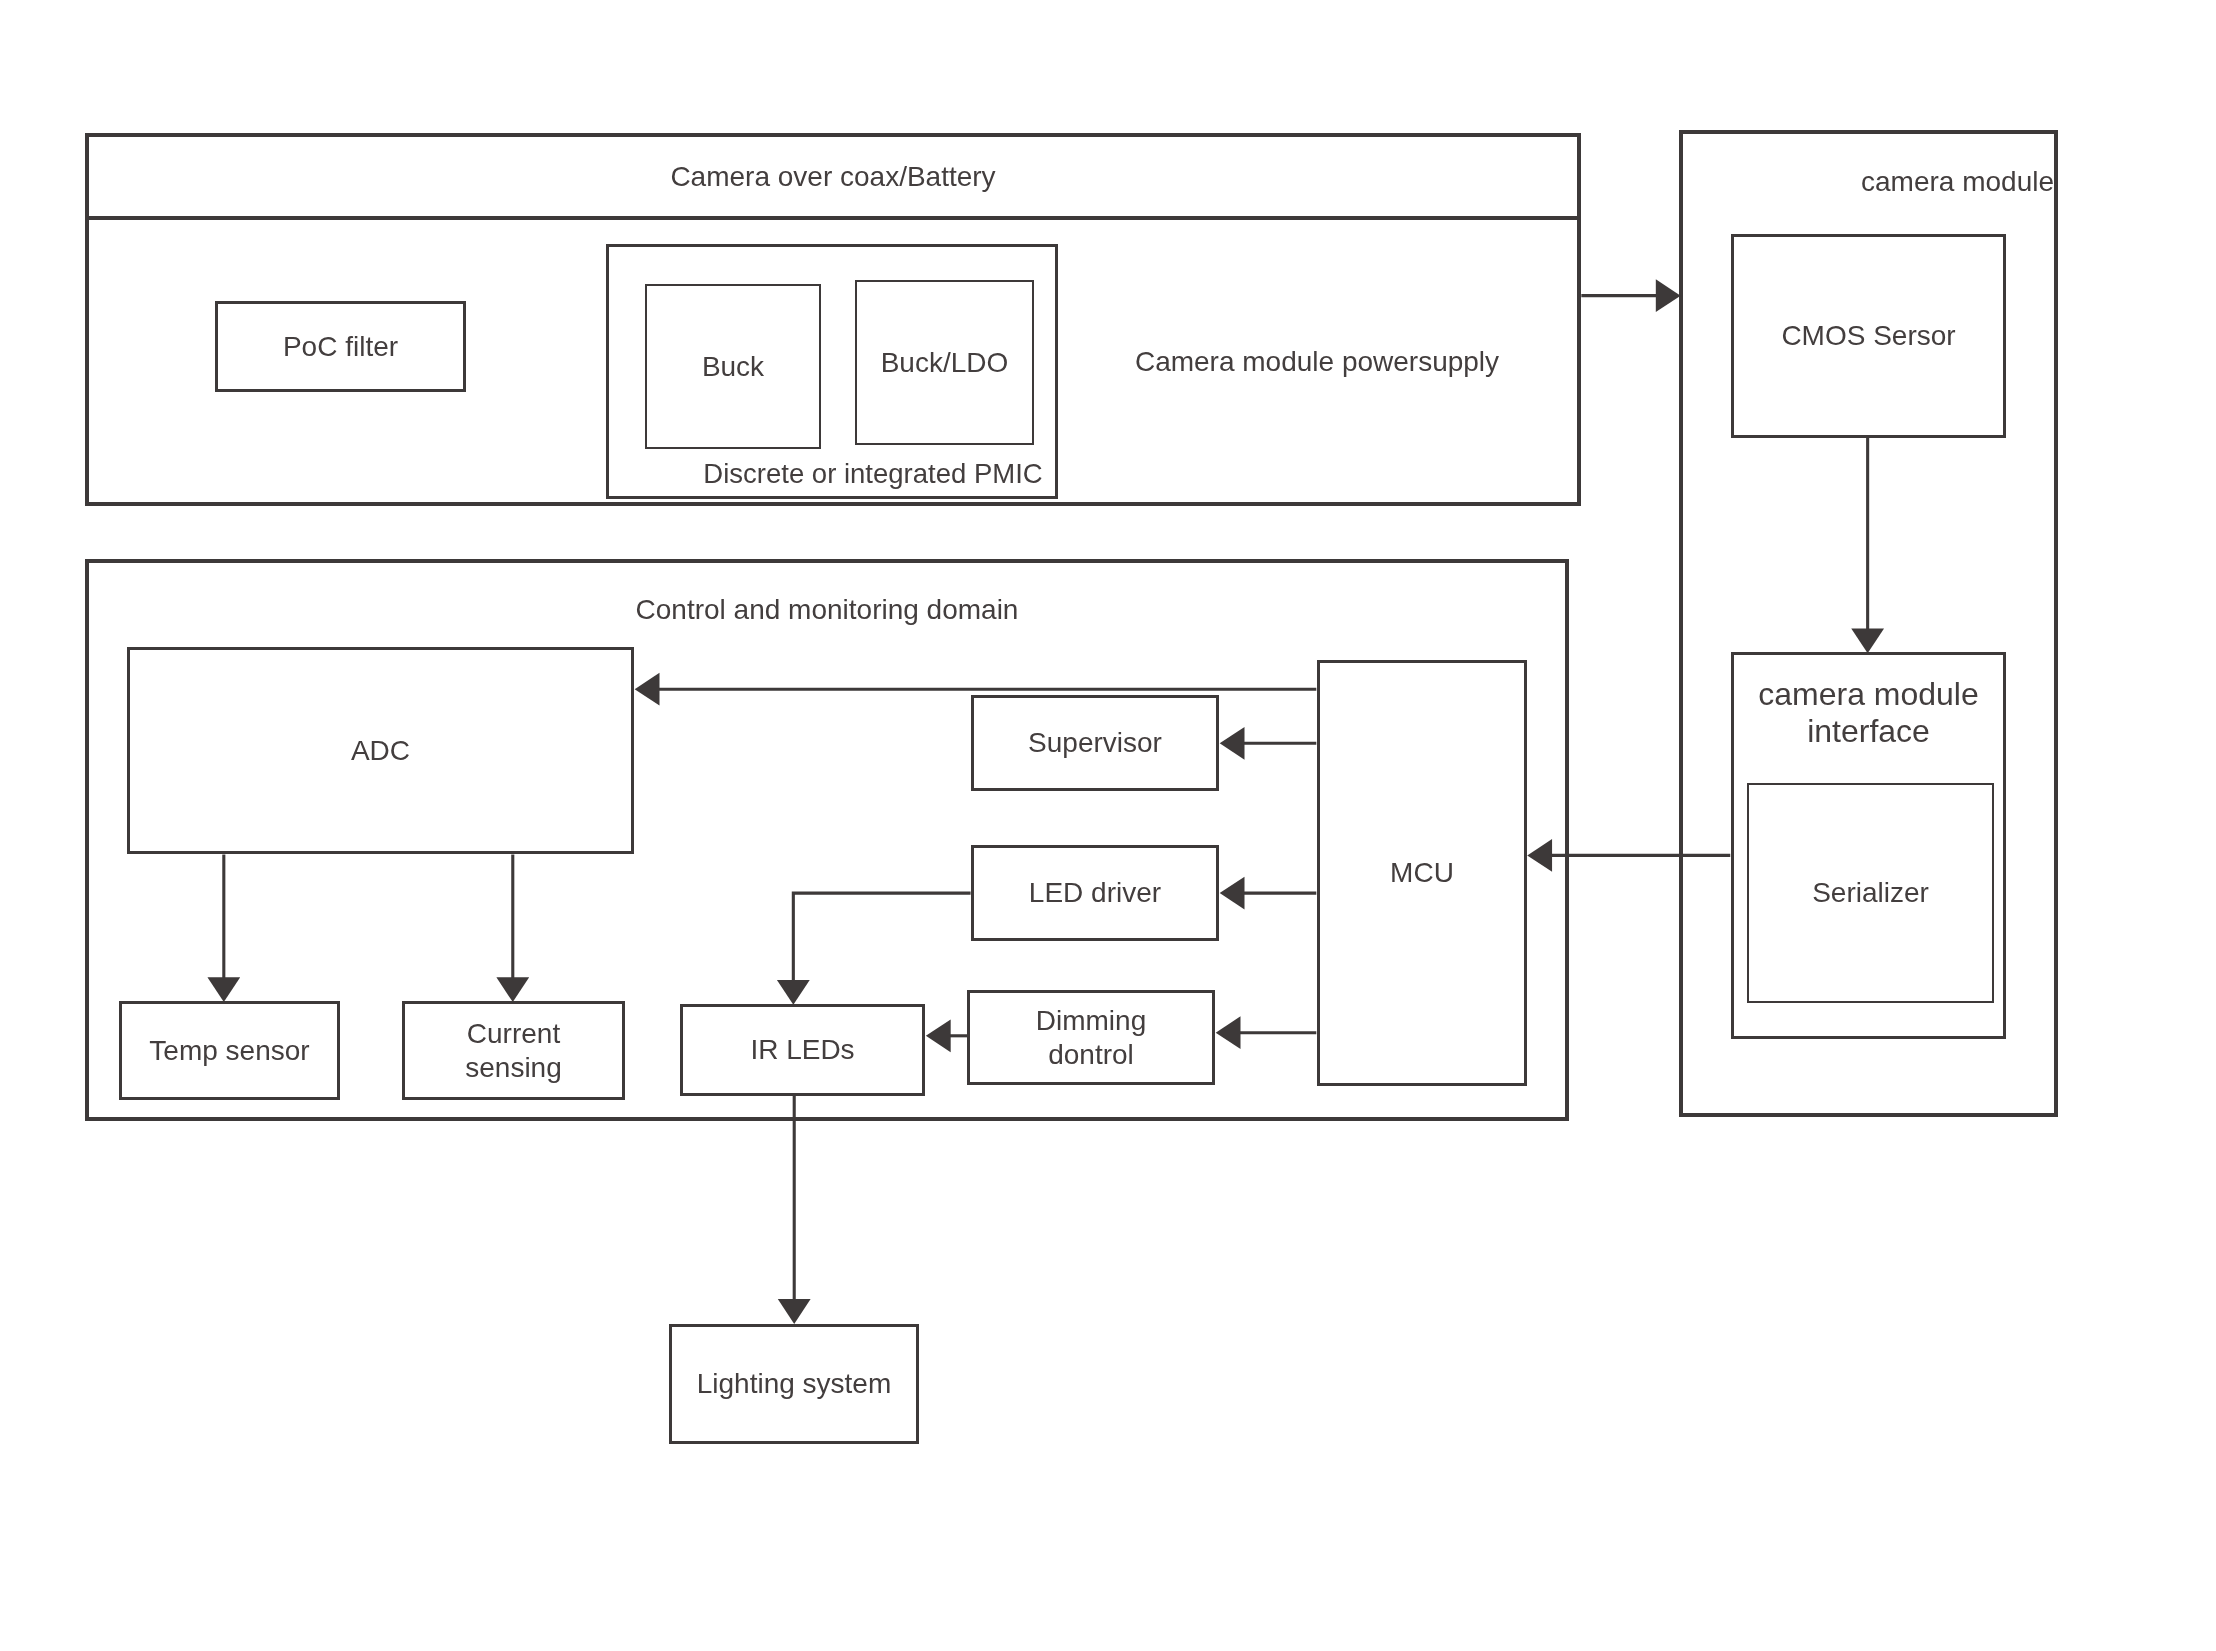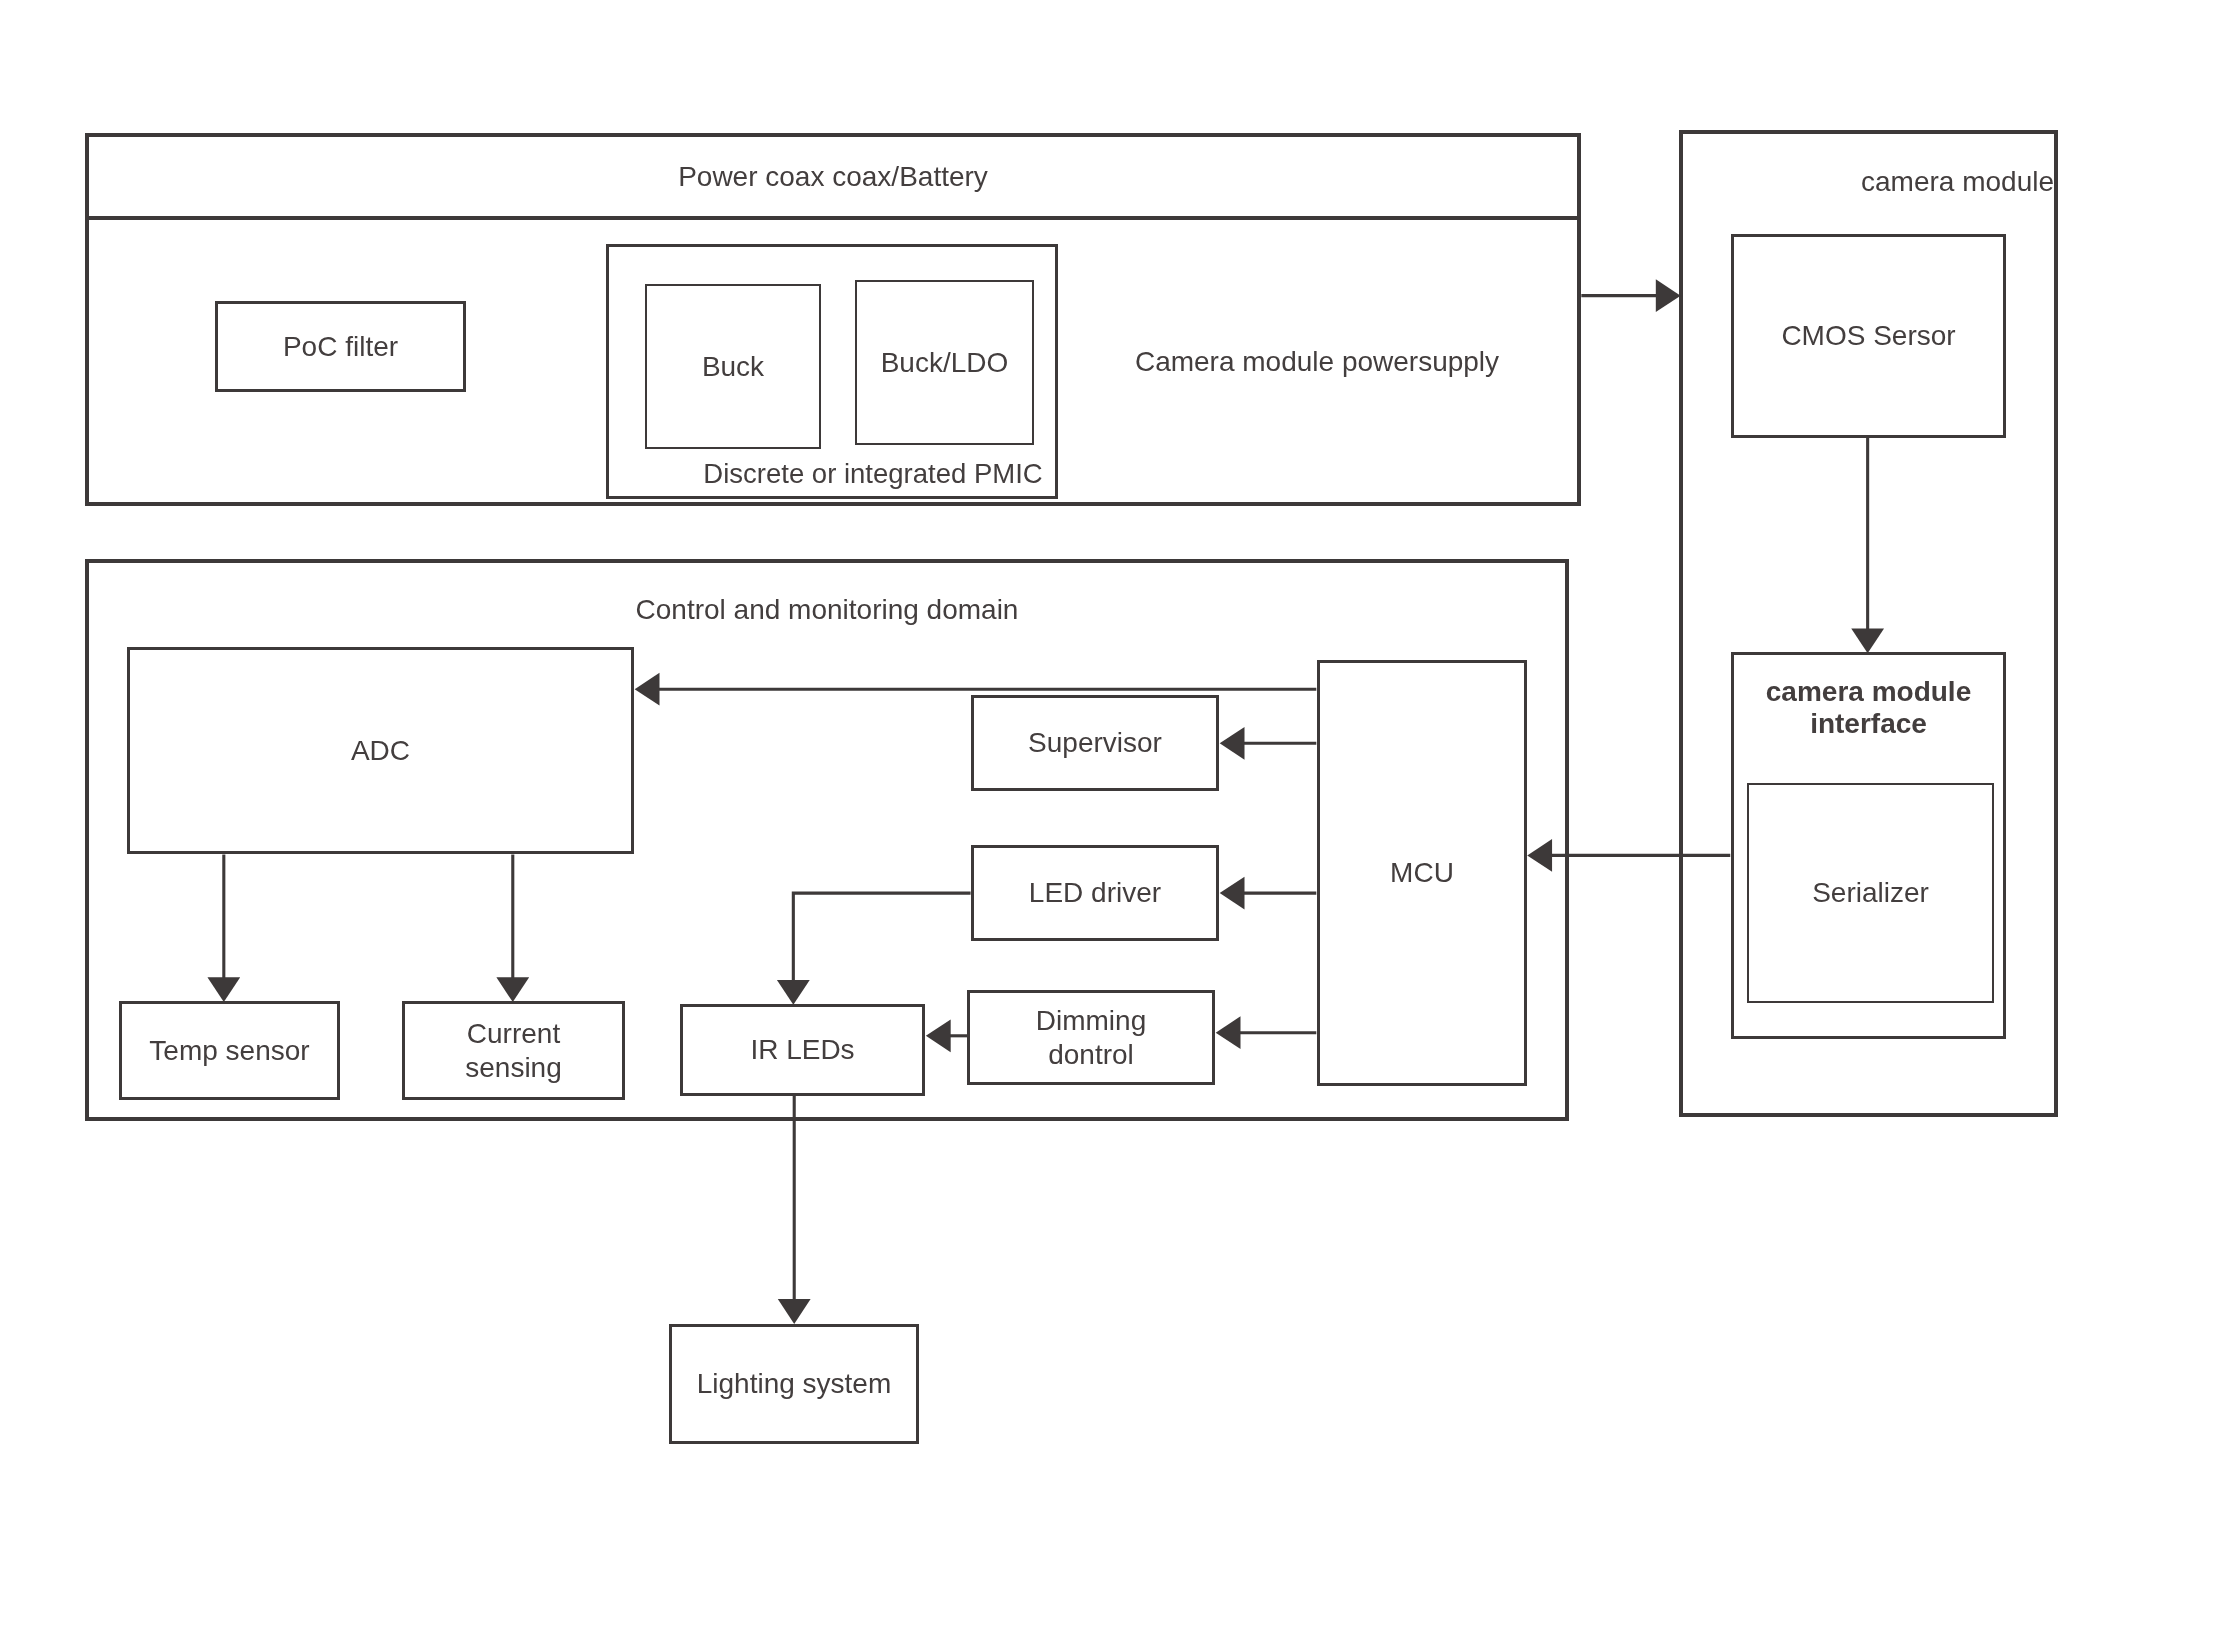--- a/index.html
+++ b/index.html
@@ -99,21 +99,21 @@
   }
   #connections polygon { fill: #3d3939; stroke: none; }
 </style>
 </head>
 <body>
 
 <div id="canvas">
 
   <div class="domain-box" style="left:85px; top:133px; width:1496px; height:373px;">
     <div class="header-band">
-      <span>Power coax coax/Battery</span>
+      <span>Camera over coax/Battery</span>
     </div>
   </div>
 
   <div class="domain-box" style="left:85px; top:559px; width:1484px; height:562px;">
     <div class="title-text" style="top:31px;">Control and monitoring domain</div>
   </div>
 
   <div class="domain-box" style="left:1679px; top:130px; width:379px; height:987px;">
     <div class="title-text" style="top:32px;text-align:right;">camera module</div>
   </div>
@@ -219,20 +219,20 @@
 
   <div class="node" style="left:669px; top:1324px; width:250px; height:120px;">
     <span>Lighting system</span>
   </div>
 
   <div class="node" style="left:1731px; top:234px; width:275px; height:204px;">
     <span>CMOS Sersor</span>
   </div>
 
   <div class="node" style="left:1731px; top:652px; width:275px; height:387px; align-items:flex-start; padding:0;">
-    <div class="title-text" style="top:21px; font-size:28px; line-height:1.15;font-weight:bold;">camera module interface</div>
+    <div class="title-text" style="top:21px; font-size:32px; line-height:1.15;">camera module interface</div>
     <div class="inner-node" style="left:13px; top:120px; width:247px; height:220px;">
       <span>Serializer</span>
     </div>
   </div>
 
 </div>
 
 
 </body></html>

